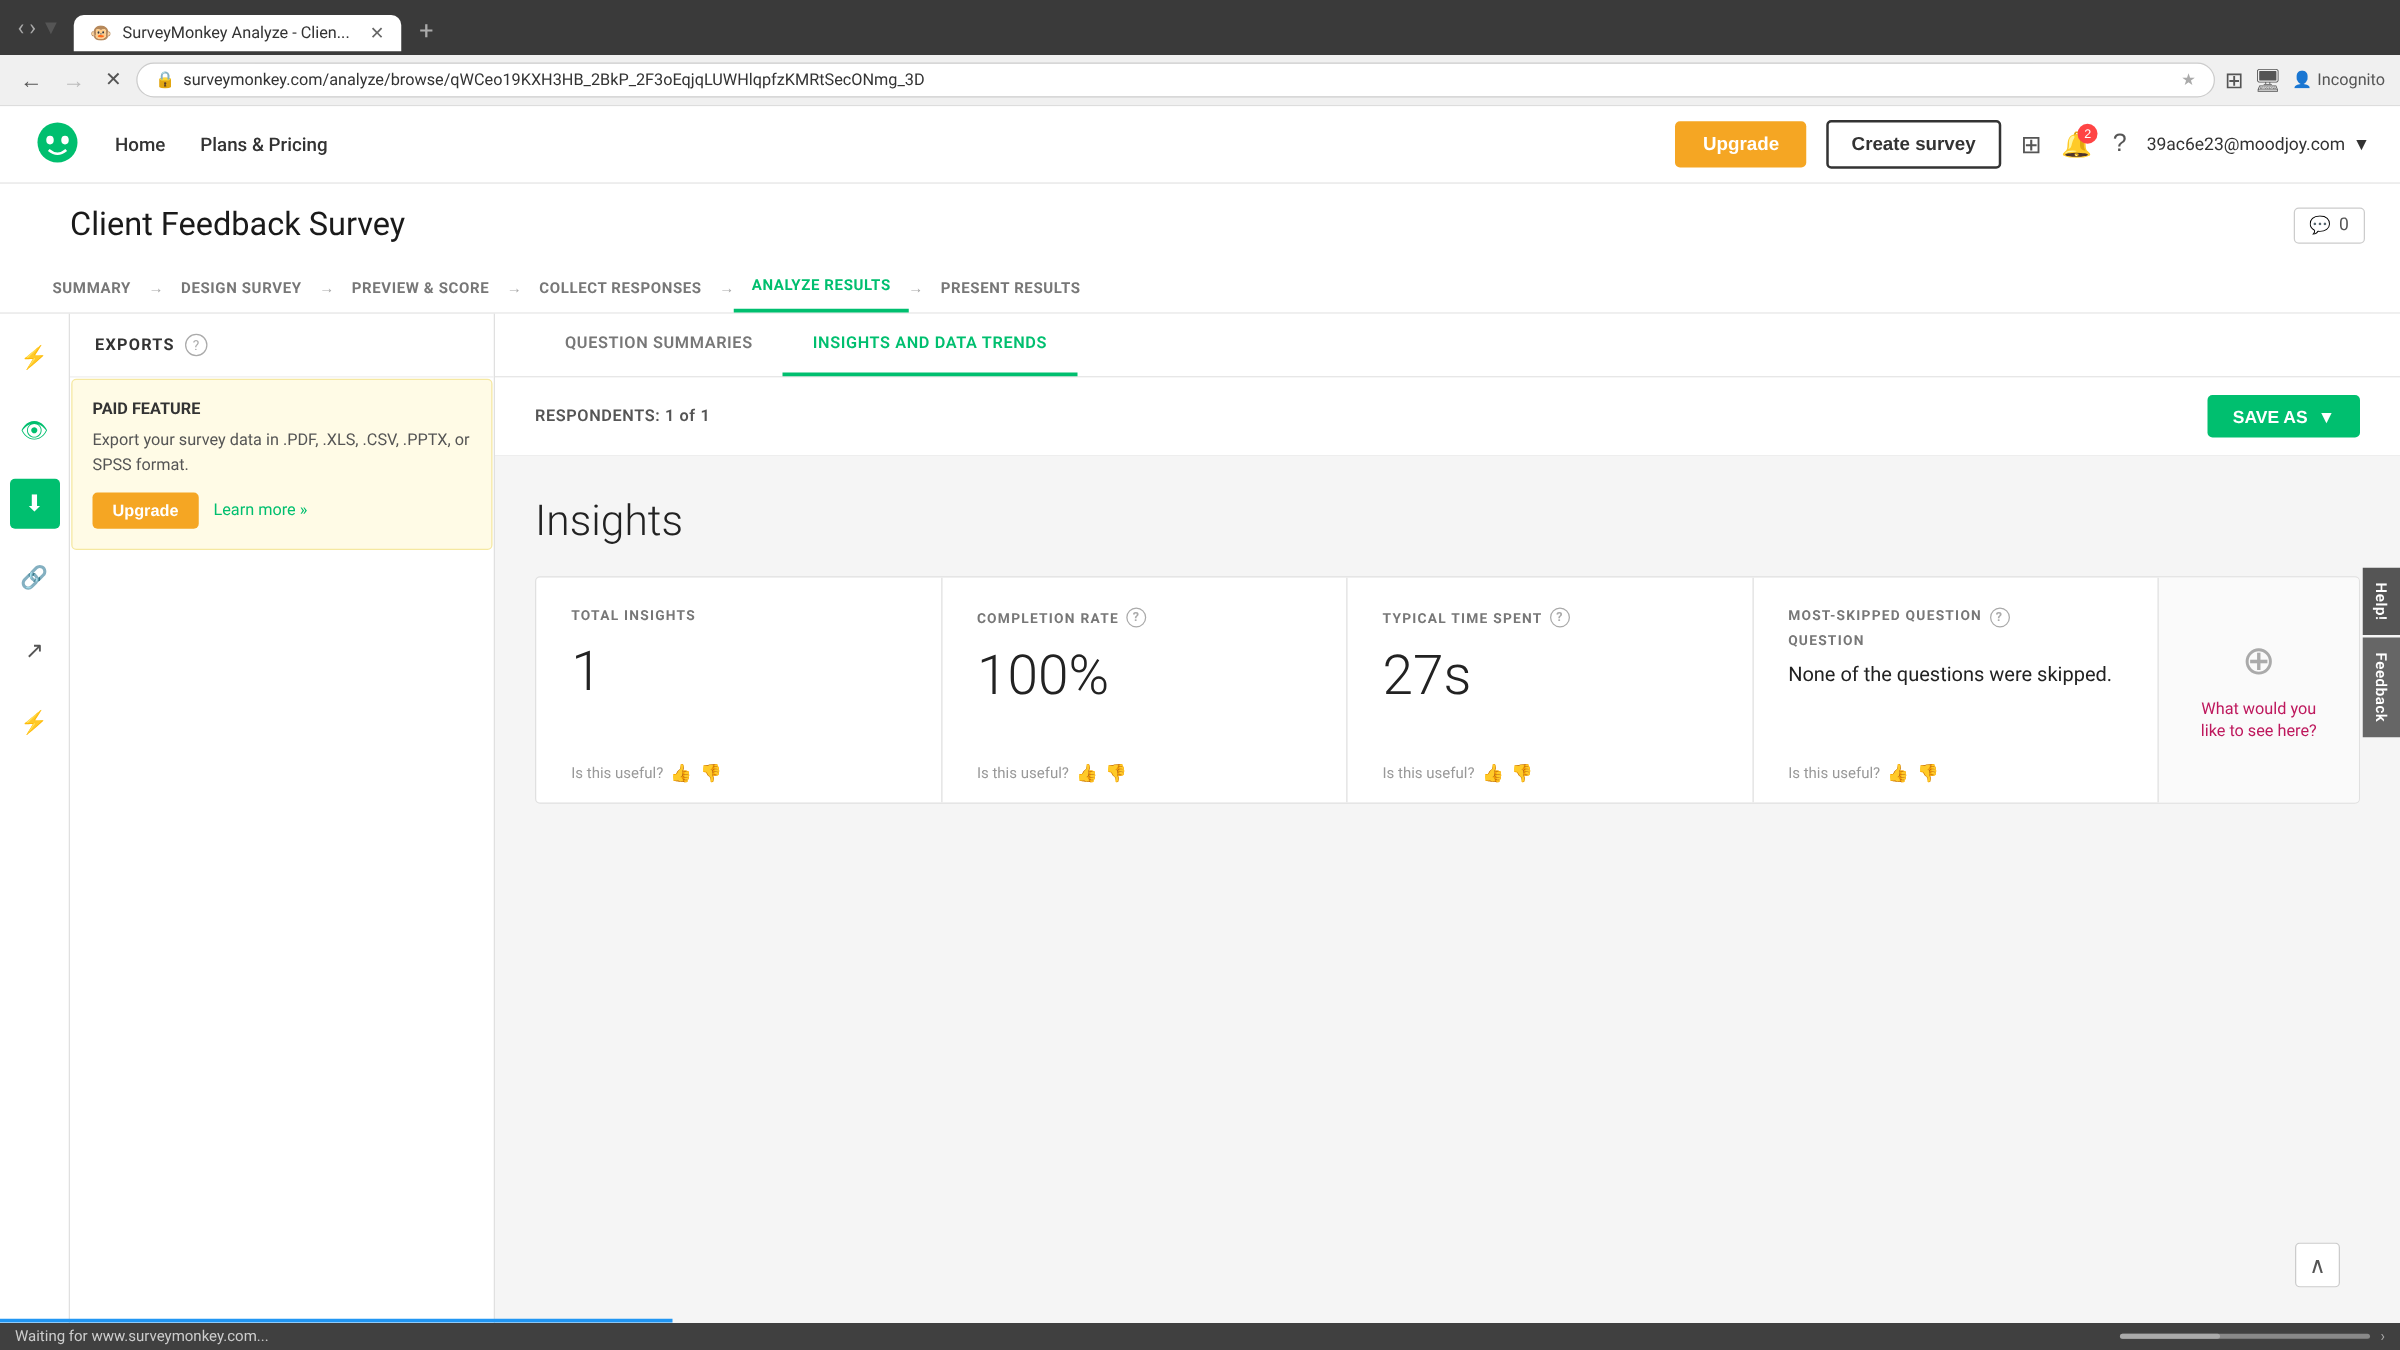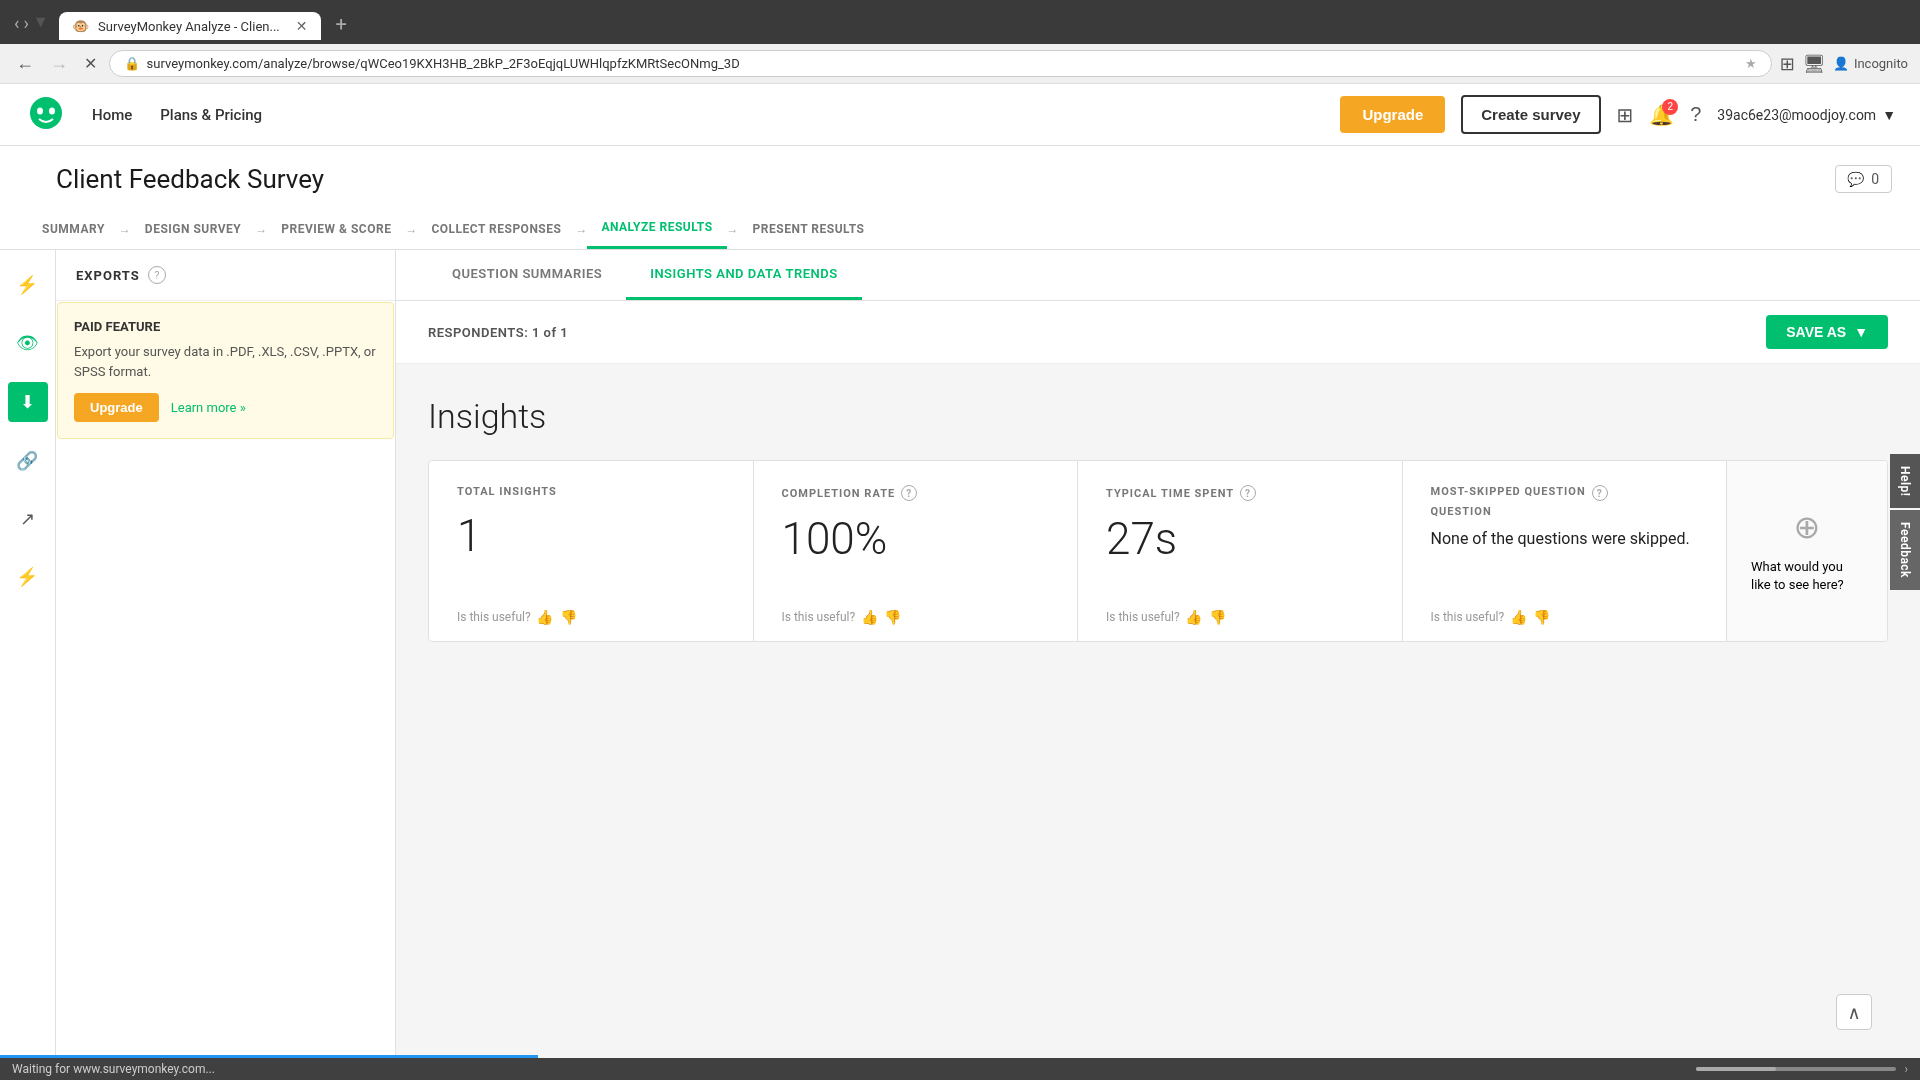--- a/index.html
+++ b/index.html
@@ -184,21 +184,21 @@
           <div style="font-size:16px;font-weight:400;color:#222;line-height:1.4;">None of the questions were skipped.</div>
           <div style="position:absolute;bottom:16px;left:28px;display:flex;align-items:center;gap:6px;font-size:12px;color:#999;">
             <span>Is this useful?</span>
             <button style="background:none;border:none;cursor:pointer;color:#aaa;font-size:14px;">👍</button>
             <button style="background:none;border:none;cursor:pointer;color:#aaa;font-size:14px;">👎</button>
           </div>
         </div>
 
         <div style="flex:0 0 160px;display:flex;flex-direction:column;align-items:center;justify-content:center;padding:24px;background:#fafafa;cursor:pointer;">
           <div style="font-size:32px;color:#aaa;margin-bottom:12px;">⊕</div>
-          <div style="font-size:13px;color:#000000;line-height:1.4;">What would you like to see here?</div>
+          <div style="font-size:13px;color:#be185d;text-align:center;line-height:1.4;">What would you like to see here?</div>
         </div>
 
       </div>
     </div>
   </div>
 
   <div style="position:fixed;right:0;top:42%;display:flex;flex-direction:column;gap:2px;z-index:50;">
     <div style="background:#555;color:#fff;writing-mode:vertical-rl;text-orientation:mixed;padding:12px 8px;font-size:12px;cursor:pointer;letter-spacing:0.5px;font-weight:600;">Help!</div>
     <div style="background:#666;color:#fff;writing-mode:vertical-rl;text-orientation:mixed;padding:12px 8px;font-size:12px;cursor:pointer;letter-spacing:0.5px;font-weight:600;">Feedback</div>
   </div>

